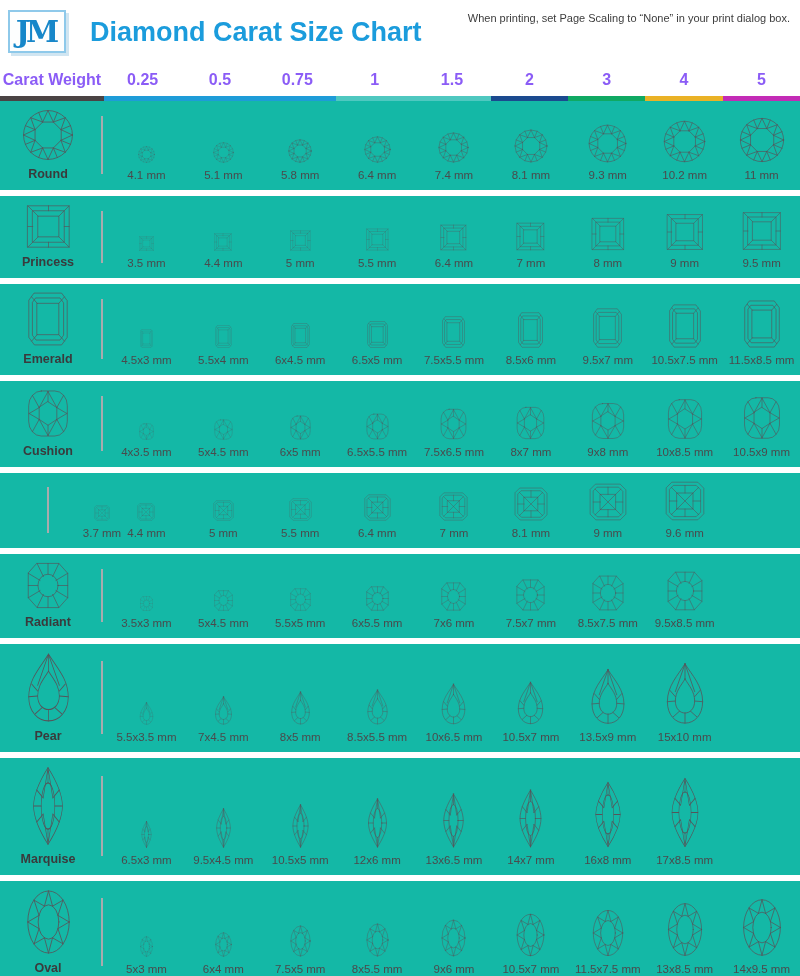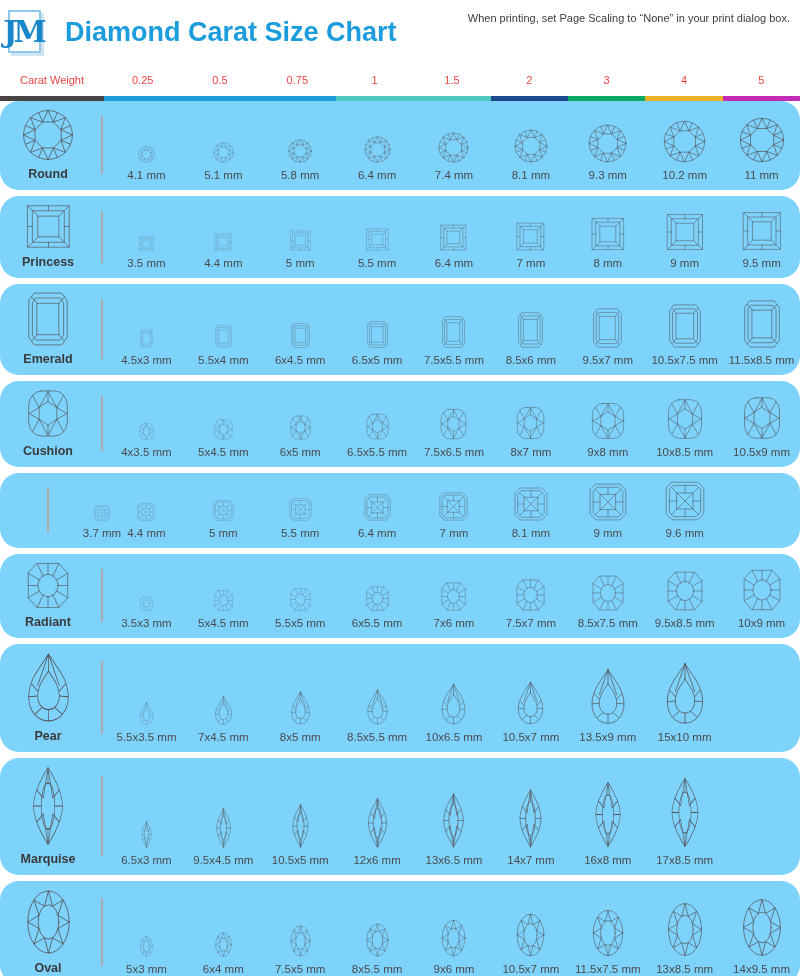--- a/index.html
+++ b/index.html
@@ -2,44 +2,44 @@
 <html><head>
 <meta charset="utf-8">
 <style>
   * { box-sizing: border-box; }
   html,body { margin:0; padding:0; background:#ffffff; }
   body { width:800px; font-family:"Liberation Sans", sans-serif; }
 
   
   .header { display:flex; align-items:flex-start; padding:9px 10px 4px 8px; }
   .logo {
-    width:33px; height:43px; margin-top:1px;
+    width:58px; height:43px; margin-top:1px;
     border:2px solid #8ec9ea; background:#fdfefe;
     box-shadow:3px 3px 0 rgba(120,180,215,.35);
     display:flex; align-items:center; justify-content:center;
     font-family:"DejaVu Serif", serif; font-weight:bold;
     font-size:30px; color:#1787c9; letter-spacing:-4px; padding-right:3px;
   }
   .title { font-size:27px; font-weight:bold; color:#1b9cdc; margin:8px 0 12px 24px; }
   .note  { margin-left:auto; font-size:11px; color:#3c3c3c; margin-top:3px; text-align:right; }
 
   
   .colhead {
     display:grid; grid-template-columns:104px repeat(9,1fr);
     height:32px; align-items:center;
-    font-weight:normal; font-size:11px; color:#ef4444;
+    font-weight:bold; font-size:16px; color:#8b5cf6;
   }
   .colhead .ch { text-align:center; }
   .colorbar { display:grid; grid-template-columns:104px repeat(9,1fr); height:5px; }
   .colorbar .seg { height:5px; }
 
   
   .row {
     display:grid; grid-template-columns:96px 12px repeat(9,1fr);
-    background:#7dd3fc; margin-bottom:6px; padding:8px 0 9px;border-radius:19px;
+    background:#14b8a6; margin-bottom:6px; padding:8px 0 9px;
   }
   .cell { display:flex; flex-direction:column; justify-content:flex-end; align-items:center; gap:6px; min-width:0; }
   .divider { width:2px; background:#a9abad; justify-self:center; align-self:center; height:80%; }
   .shape-label { font-weight:bold; font-size:12.5px; color:#3a3a3c; }
   .size-label  { font-size:11.5px; color:#4a4a4c; white-space:nowrap; }
 
   svg.gem { display:block; fill:none; stroke:#55555a; stroke-width:1.4; stroke-linejoin:round; stroke-linecap:round; }
   svg.gem.sm { stroke-width:1.1; }
   svg.gem.lg { stroke-width:1.5; }
   .gem * { vector-effect:non-scaling-stroke; }
@@ -498,26 +498,20 @@
           <use href="#sym-radiant"></use>
         </svg>
         <div class="size-label">8.5x7.5 mm</div>
       </div>
       <div class="cell">
         <svg viewBox="0 0 100 100" preserveAspectRatio="none" width="36" height="40" class="gem">
           <use href="#sym-radiant"></use>
         </svg>
         <div class="size-label">9.5x8.5 mm</div>
       </div>
-      <div class="cell">
-        <svg viewBox="0 0 100 100" preserveAspectRatio="none" width="38" height="42" class="gem">
-          <use href="#sym-radiant"></use>
-        </svg>
-        <div class="size-label">10x9 mm</div>
-      </div>
     </div>
     <div class="row">
       <div class="cell">
         <svg viewBox="0 0 100 100" preserveAspectRatio="none" width="47" height="71" class="gem lg">
           <use href="#sym-pear"></use>
         </svg>
         <div class="shape-label">Pear</div>
       </div>
       <div class="divider"></div>
       <div class="cell">

